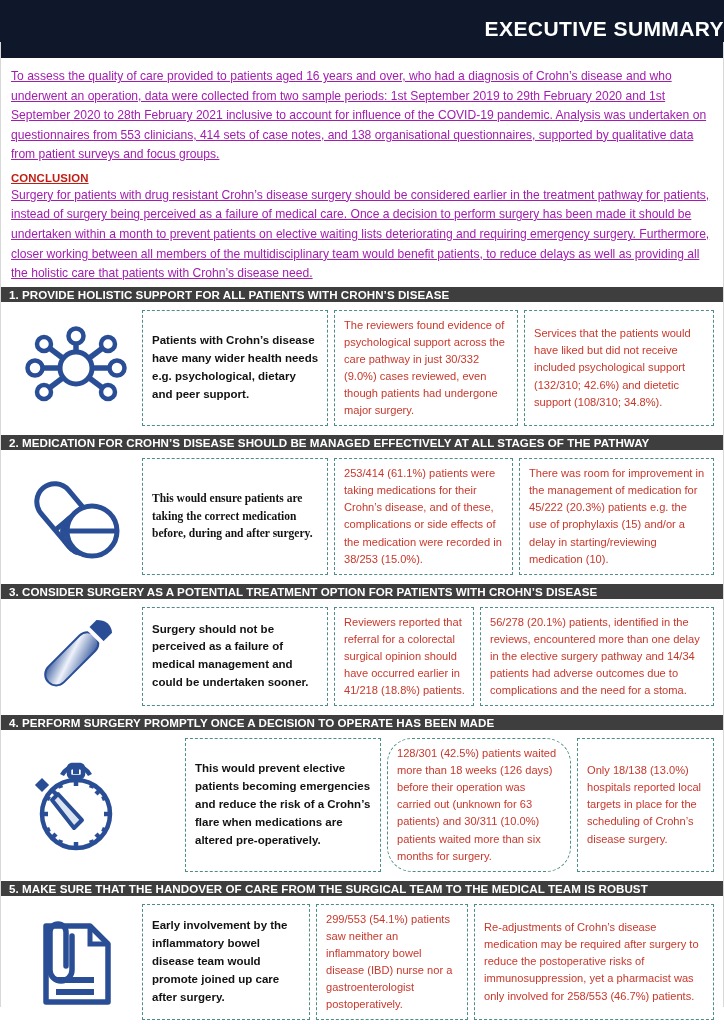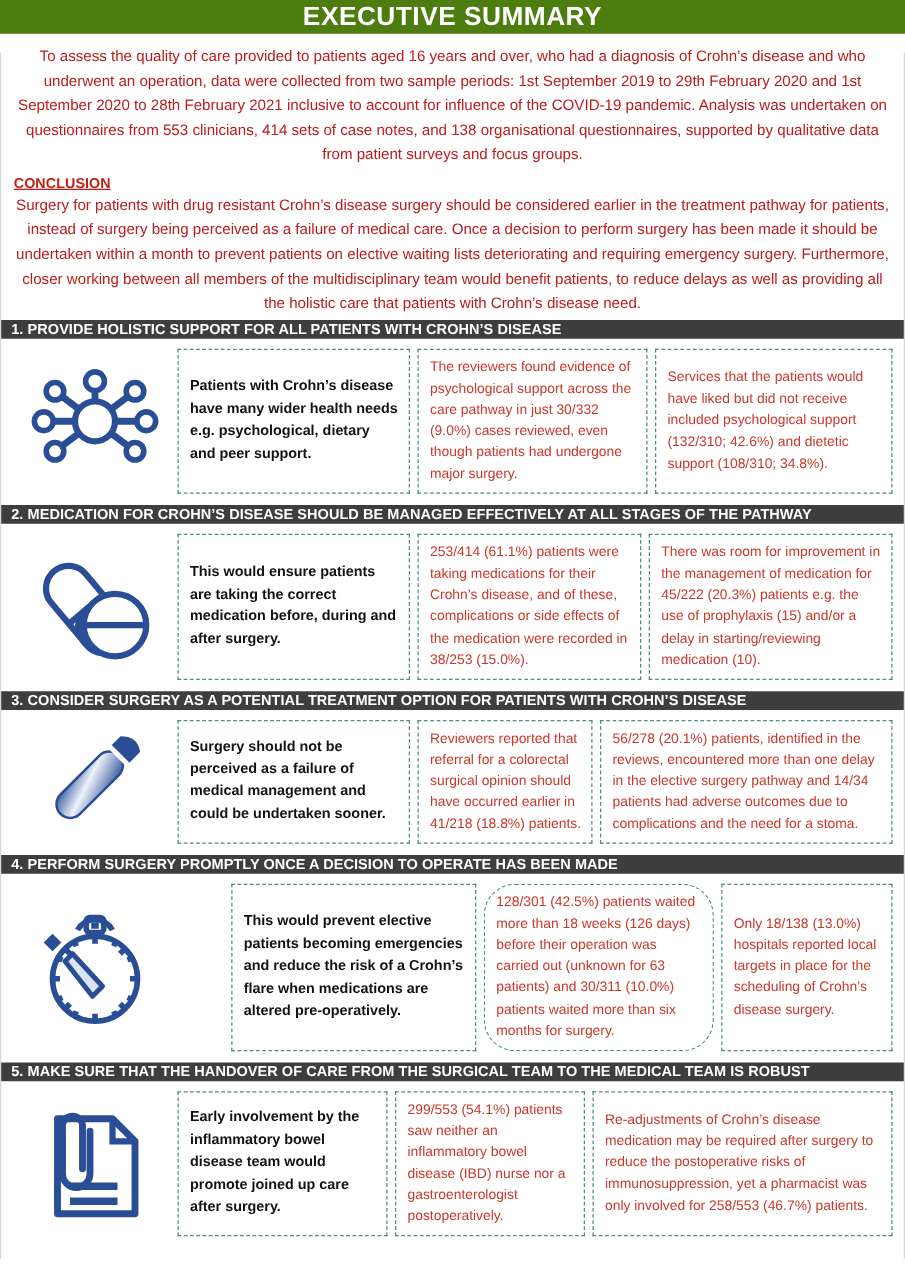--- a/index.html
+++ b/index.html
@@ -12,44 +12,45 @@
   .page {
     position: relative;
     width: 724px; height: 1024px;
     background: #ffffff;
     display: flex;
     flex-direction: column;
   }
 
   
   .title-bar {
-    background: #4d7c0f;
-    height: 27px;
+    background: #0f172a;
+    height: 58px;
     display: flex;
     align-items: center;
-    justify-content: center;
+    justify-content: flex-end;
     flex: 0 0 auto;
   }
   .title-bar .title-text {
     color: #ffffff;
     font-size: 21px;
     font-weight: bold;
     letter-spacing: 0.4px;
   }
 
   
   .intro {
     padding: 9px 11px 3px 11px;
     flex: 0 0 auto;
   }
   .intro p.body {
     font-size: 12.1px;
     line-height: 1.62;
-    color: #b91c1c;
-    text-align: center;
+    color: #a21caf;
+    text-align: left;
+    text-decoration: underline;
   }
   .conclusion-label {
     color: #C01E15;
     font-size: 11.4px;
     font-weight: bold;
     letter-spacing: 0.1px;
     margin: 7px 0 2px 0;
     text-decoration: underline;
   }
 
@@ -105,21 +106,21 @@
   }
   .dbox.red p {
     color: #C8382C;
   }
 
   
   .w-a { flex: 0 0 186px; }
   .w-b { flex: 1 1 auto; }
   .w-c { flex: 0 0 190px; }
 
-  .s2 .w-a { flex: 0 0 186px; }
+  .s2 .w-a { flex: 0 0 186px; font-family: Liberation Serif, serif; }
   .s2 .w-c { flex: 0 0 195px; }
 
   .s3 .w-a { flex: 0 0 186px; }
   .s3 .w-b { flex: 0 0 140px; }
   .s3 .w-c { flex: 1 1 auto; }
 
   .s4 .w-a { flex: 0 0 196px; margin-left: 43px; }
   .s4 .w-b { flex: 1 1 auto; border-radius: 25px; }
   .s4 .w-c { flex: 0 0 137px; }
 

